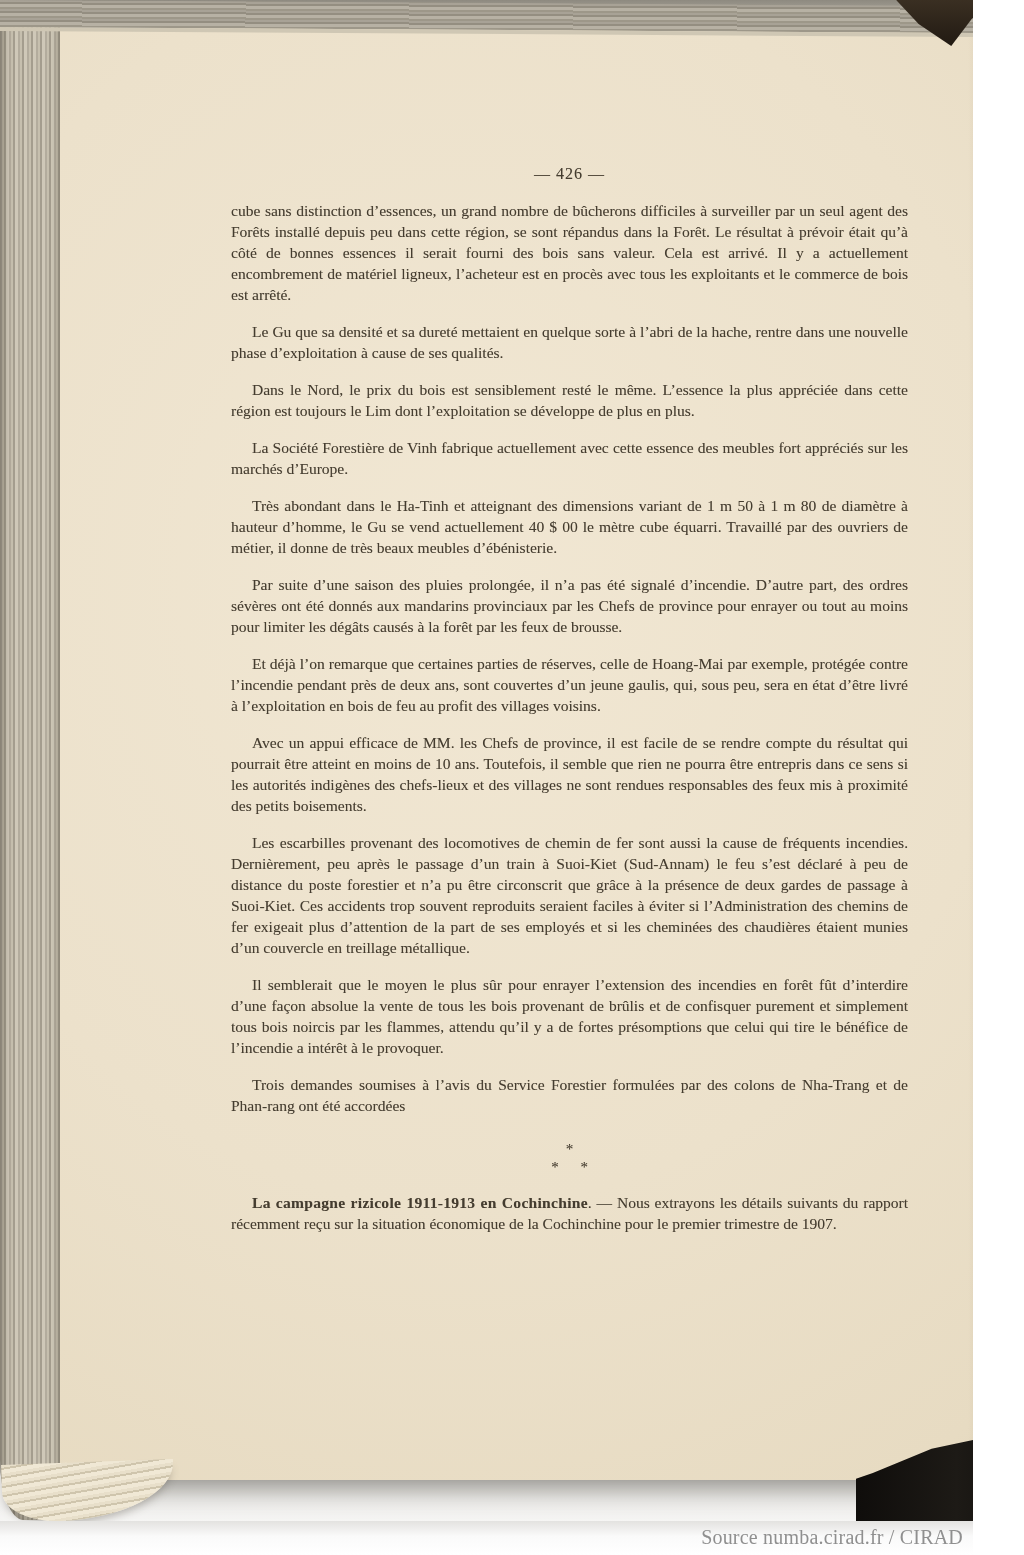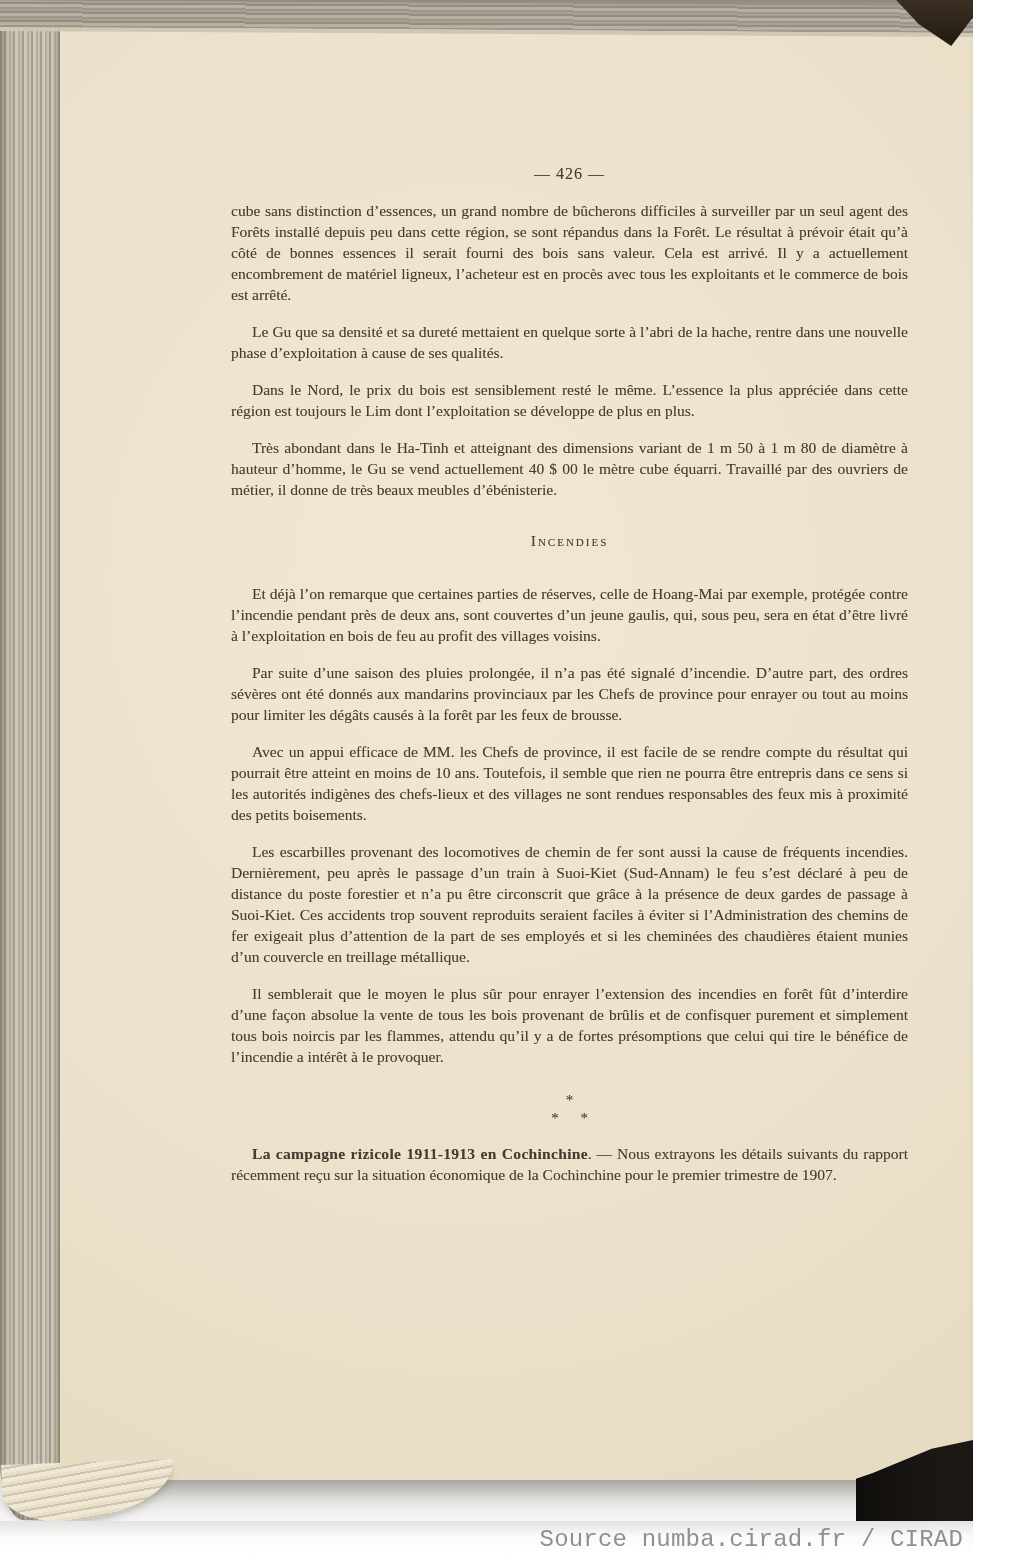--- a/index.html
+++ b/index.html
@@ -74,22 +74,22 @@
     clip-path:polygon(84% 0,100% 6%,100% 100%,0 100%,0 54%,10% 48%,45% 22%,82% 8%);
   }
 
   
   .bottom-strip {
     position:absolute; left:0; top:1521px; width:1024px; height:34px; z-index:6;
     background:linear-gradient(180deg,#e3e2e0 0%,#fafafa 45%,#ffffff 100%);
   }
   .credit {
     position:absolute; right:10px; top:1526px; z-index:7;
-    font-family:Liberation Mono, monospace;
-    font-size:24px; color:var(--credit,#8f8f8f); letter-spacing:.2px;
+    font-family:Liberation Serif, serif;
+    font-size:20px; color:var(--credit,#8f8f8f); letter-spacing:.2px;
   }
 
   
   .text-block {
     position:absolute; left:231px; top:163px; width:677px; z-index:4;
     color:var(--ink,#443c2f); font-size:15.5px; line-height:21px;
     text-align:justify; text-shadow:.2px .3px .5px rgba(68,60,47,.3);
   }
   .page-number { text-align:center; font-size:16px; letter-spacing:1px; margin-bottom:15px; }
   .para { text-align:justify;margin-top:16px; }
@@ -122,27 +122,28 @@
   <div class="left-edge"></div>
   <div class="curl"></div>
   <div class="cover"></div>
 
   <div class="text-block">
     <div class="page-number">— 426 —</div>
     <div>
         <p class="para"><span>cube sans distinction d’essences, un grand nombre de bûcherons difficiles à surveiller par un seul agent des Forêts installé depuis peu dans cette région, se sont répandus dans la Forêt. Le résultat à prévoir était qu’à côté de bonnes essences il serait fourni des bois sans valeur. Cela est arrivé. Il y a actuellement encombrement de matériel ligneux, l’acheteur est en procès avec tous les exploitants et le commerce de bois est arrêté.</span></p>
         <p class="para indent"><span>Le Gu que sa densité et sa dureté mettaient en quelque sorte à l’abri de la hache, rentre dans une nouvelle phase d’exploitation à cause de ses qualités.</span></p>
         <p class="para indent"><span>Dans le Nord, le prix du bois est sensiblement resté le même. L’essence la plus appréciée dans cette région est toujours le Lim dont l’exploitation se développe de plus en plus.</span></p>
+        <p class="para indent"><span>La Société Forestière de Vinh fabrique actuellement avec cette essence des meubles fort appréciés sur les marchés d’Europe.</span></p>
         <p class="para indent"><span>Très abondant dans le Ha-Tinh et atteignant des dimensions variant de 1 m 50 à 1 m 80 de diamètre à hauteur d’homme, le Gu se vend actuellement 40 $ 00 le mètre cube équarri. Travaillé par des ouvriers de métier, il donne de très beaux meubles d’ébénisterie.</span></p>
-        <div class="heading">Incendies</div>
+        <p class="para indent"><span>Par suite d’une saison des pluies prolongée, il n’a pas été signalé d’incendie. D’autre part, des ordres sévères ont été donnés aux mandarins provinciaux par les Chefs de province pour enrayer ou tout au moins pour limiter les dégâts causés à la forêt par les feux de brousse.</span></p>
         <p class="para indent"><span>Et déjà l’on remarque que certaines parties de réserves, celle de Hoang-Mai par exemple, protégée contre l’incendie pendant près de deux ans, sont couvertes d’un jeune gaulis, qui, sous peu, sera en état d’être livré à l’exploitation en bois de feu au profit des villages voisins.</span></p>
-        <p class="para indent"><span>Par suite d’une saison des pluies prolongée, il n’a pas été signalé d’incendie. D’autre part, des ordres sévères ont été donnés aux mandarins provinciaux par les Chefs de province pour enrayer ou tout au moins pour limiter les dégâts causés à la forêt par les feux de brousse.</span></p>
         <p class="para indent"><span>Avec un appui efficace de MM. les Chefs de province, il est facile de se rendre compte du résultat qui pourrait être atteint en moins de 10 ans. Toutefois, il semble que rien ne pourra être entrepris dans ce sens si les autorités indigènes des chefs-lieux et des villages ne sont rendues responsables des feux mis à proximité des petits boisements.</span></p>
         <p class="para indent"><span>Les escarbilles provenant des locomotives de chemin de fer sont aussi la cause de fréquents incendies. Dernièrement, peu après le passage d’un train à Suoi-Kiet (Sud-Annam) le feu s’est déclaré à peu de distance du poste forestier et n’a pu être circonscrit que grâce à la présence de deux gardes de passage à Suoi-Kiet. Ces accidents trop souvent reproduits seraient faciles à éviter si l’Administration des chemins de fer exigeait plus d’attention de la part de ses employés et si les cheminées des chaudières étaient munies d’un couvercle en treillage métallique.</span></p>
         <p class="para indent"><span>Il semblerait que le moyen le plus sûr pour enrayer l’extension des incendies en forêt fût d’interdire d’une façon absolue la vente de tous les bois provenant de brûlis et de confisquer purement et simplement tous bois noircis par les flammes, attendu qu’il y a de fortes présomptions que celui qui tire le bénéfice de l’incendie a intérêt à le provoquer.</span></p>
+        <p class="para indent"><span>Trois demandes soumises à l’avis du Service Forestier formulées par des colons de Nha-Trang et de Phan-rang ont été accordées</span></p>
         <div class="sep">
           <div>*</div>
           <div class="sep-row">* *</div>
         </div>
         <p class="para indent"><strong>La campagne rizicole 1911-1913 en Cochinchine</strong><span>. — Nous extrayons les détails suivants du rapport récemment reçu sur la situation économique de la Cochinchine pour le premier trimestre de 1907.</span></p>
       </div>
   </div>
 
   <div class="bottom-strip"></div>
   <div class="credit">Source numba.cirad.fr / CIRAD</div>

